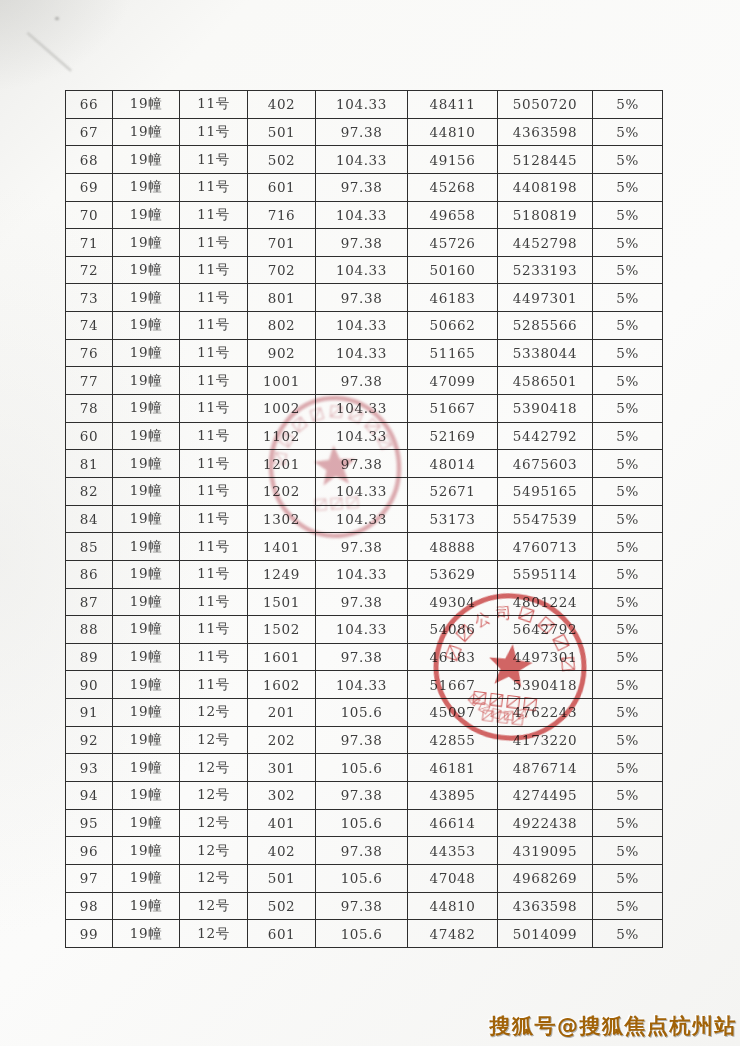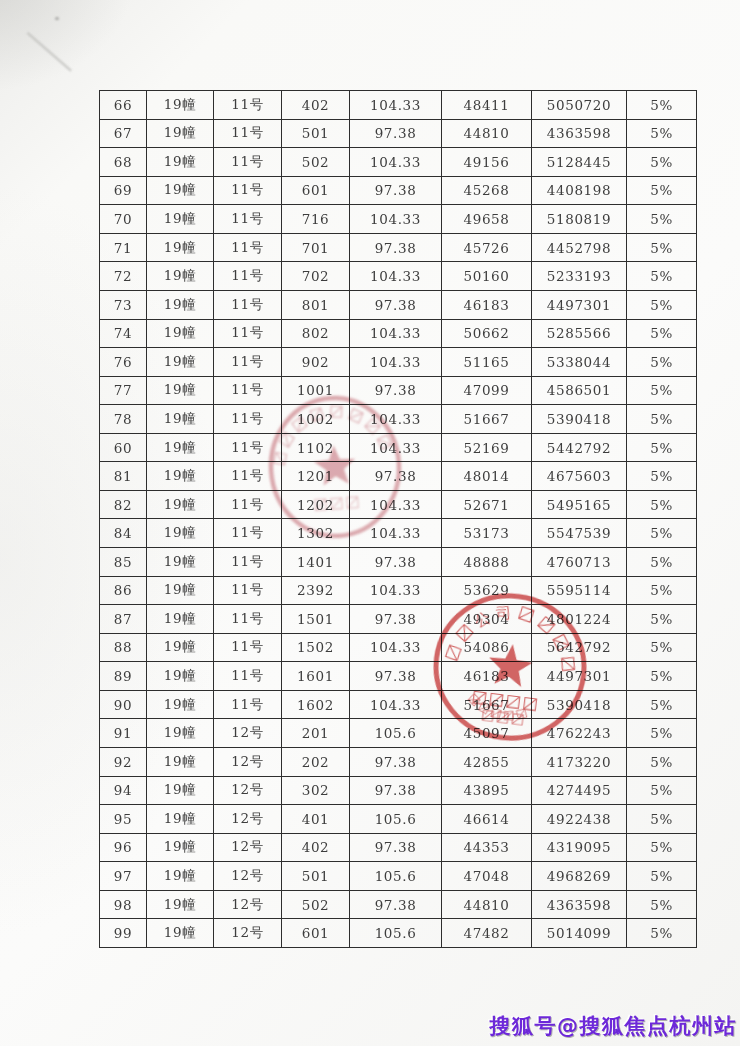--- a/index.html
+++ b/index.html
@@ -14,36 +14,36 @@
   .artifact-streak{
     position:absolute;left:28px;top:32px;width:58px;height:1.6px;
     background:#b9b9b6;transform:rotate(41deg);transform-origin:0 0;
     filter:blur(1.3px);opacity:.8;
   }
   .artifact-dot{
     position:absolute;left:55px;top:17px;width:4px;height:3px;border-radius:50%;
     background:#a9a9a6;filter:blur(.8px);
   }
   table.price-table{
-    position:absolute;left:99px;top:90px;width:597px;height:858px;
+    position:absolute;left:65px;top:90px;width:597px;height:858px;
     border-collapse:collapse;table-layout:fixed;
   }
   .price-table td{
     border:1.6px solid #2e2e2e;
     text-align:center;vertical-align:middle;
     font-size:13.5px;color:#3d3d3d;letter-spacing:.6px;
     padding:0;white-space:nowrap;overflow:hidden;
   }
   .seal{position:absolute;mix-blend-mode:multiply;pointer-events:none;}
   .seal-upper{left:262px;top:391px;opacity:.52;transform:rotate(-4deg);}
   .seal-lower{left:428px;top:588px;opacity:.82;transform:rotate(7deg);}
   .watermark{
     position:absolute;right:3px;top:1012px;
     font-family:"DejaVu Sans","Liberation Sans",sans-serif;
-    font-weight:bold;font-size:21px;letter-spacing:1.5px;color:#6d28d9;
+    font-weight:bold;font-size:21px;letter-spacing:1.5px;color:#a16207;
     text-shadow:-1.5px -1.5px 0 rgba(255,255,255,.95), 1px 1px 0 rgba(90,90,90,.45);
     white-space:nowrap;
   }
 </style>
 </head>
 <body>
 
 <div class="artifact-streak"></div>
 <div class="artifact-dot"></div>
 
@@ -226,21 +226,21 @@
         <td>1401</td>
         <td>97.38</td>
         <td>48888</td>
         <td>4760713</td>
         <td>5%</td>
       </tr>
       <tr>
         <td>86</td>
         <td>19幢</td>
         <td>11号</td>
-        <td>2392</td>
+        <td>1249</td>
         <td>104.33</td>
         <td>53629</td>
         <td>5595114</td>
         <td>5%</td>
       </tr>
       <tr>
         <td>87</td>
         <td>19幢</td>
         <td>11号</td>
         <td>1501</td>
@@ -290,20 +290,30 @@
         <td>5%</td>
       </tr>
       <tr>
         <td>92</td>
         <td>19幢</td>
         <td>12号</td>
         <td>202</td>
         <td>97.38</td>
         <td>42855</td>
         <td>4173220</td>
+        <td>5%</td>
+      </tr>
+      <tr>
+        <td>93</td>
+        <td>19幢</td>
+        <td>12号</td>
+        <td>301</td>
+        <td>105.6</td>
+        <td>46181</td>
+        <td>4876714</td>
         <td>5%</td>
       </tr>
       <tr>
         <td>94</td>
         <td>19幢</td>
         <td>12号</td>
         <td>302</td>
         <td>97.38</td>
         <td>43895</td>
         <td>4274495</td>

